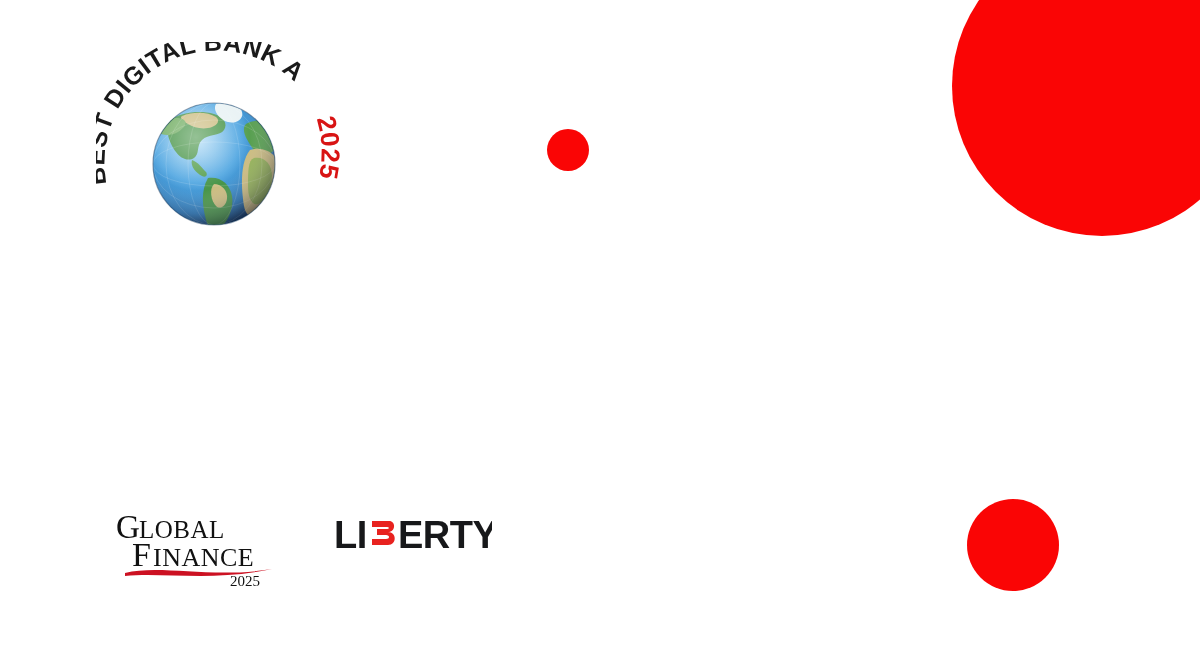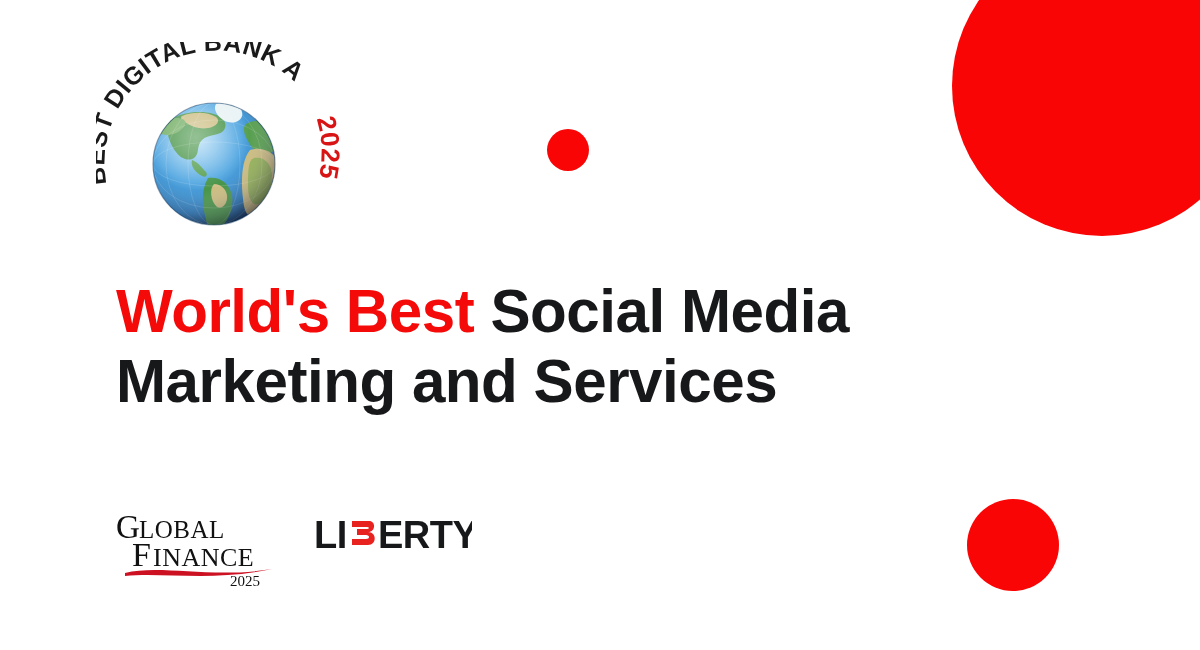--- a/index.html
+++ b/index.html
@@ -95,21 +95,21 @@
   }
   #logo-global-finance svg {
     display: block;
     width: 168px;
     height: 86px;
   }
 
   
   #logo-liberty {
     position: relative;
-    margin-left: 32px;
+    margin-left: 52px;
     margin-top: 12px;
     width: 160px;
     height: 48px;
     text-decoration: underline;
   }
   #logo-liberty svg {
     display: block;
     width: 160px;
     height: 48px;
   }
@@ -190,26 +190,20 @@
 
       <text font-family="Liberation Sans, sans-serif" font-size="25" font-weight="700" fill="#1a1a1a" letter-spacing="0.5">
         <textPath href="#arcTop" startOffset="2%" id="arc-top-text">BEST DIGITAL BANK AWARD</textPath>
       </text>
       <text font-family="Liberation Sans, sans-serif" font-size="26" font-weight="700" fill="#d81414" letter-spacing="0.5">
         <textPath href="#arcYear" startOffset="4%" id="arc-year-text">2025</textPath>
       </text>
     </svg>
   </div>
 
-  <div id="headline">
-    <div class="headline-line">
-      <span class="hl-accent">World's Best</span><span> Social Media</span>
-    </div>
-    <div class="headline-line">Marketing and Services</div>
-  </div>
 
   <div id="logo-row">
 
     <div id="logo-global-finance">
       <svg viewBox="0 0 168 86" xmlns="http://www.w3.org/2000/svg">
         <text x="4" y="38" font-family="Liberation Serif, serif" font-size="33" fill="#111111" id="gf-g">G</text>
         <text x="27" y="38" font-family="Liberation Serif, serif" font-size="25" fill="#111111" letter-spacing="0.5" id="gf-global">LOBAL</text>
         <text x="20" y="66" font-family="Liberation Serif, serif" font-size="34" fill="#111111" id="gf-f">F</text>
         <text x="41" y="66" font-family="Liberation Serif, serif" font-size="26" fill="#111111" letter-spacing="0.5" id="gf-finance">INANCE</text>
         <path d="M 13 73 C 48 64 100 79 160 69 C 102 82 50 72 13 76 Z" fill="#cc1122"></path>

